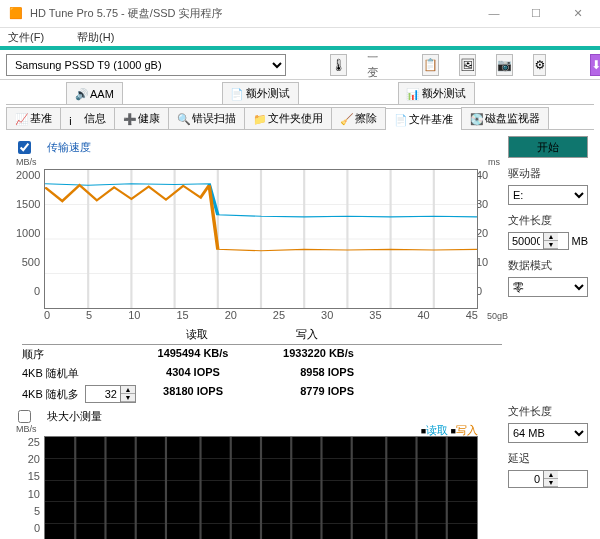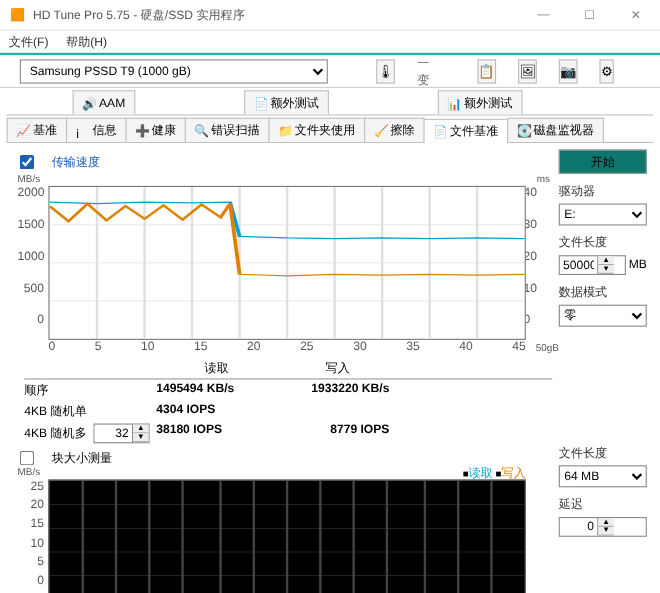--- a/index.html
+++ b/index.html
@@ -1,22 +1,22 @@
 <!DOCTYPE html>
 <html><head>
 <meta charset="utf-8">
 <style>
 *{box-sizing:border-box;margin:0;padding:0;font-family:"Microsoft YaHei",Tahoma,sans-serif;font-size:11px}
 body{background:#fff;width:600px;height:539px;overflow:hidden}
 .titlebar{height:28px;background:#fff;border-bottom:1px solid #e0e0e0;display:flex;align-items:center;padding:0 8px;color:#555}
 .titlebar .icon{width:16px;height:16px;margin-right:6px;display:inline-flex;align-items:center;justify-content:center}
 .titlebar .wincontrols{margin-left:auto;display:flex;gap:14px;color:#888}
 .titlebar .wincontrols span{width:28px;text-align:center;cursor:default}
-.menubar{height:22px;display:flex;align-items:center;padding:0 8px;gap:16px;color:#333;border-bottom:2px solid #14b8a6}
-.toolbar{height:30px;display:flex;align-items:center;padding:2px 18px;gap:20px;border-bottom:1px solid #d0d0d0}
+.menubar{height:22px;display:flex;align-items:center;padding:0 8px;gap:33px;color:#333;border-bottom:4px solid #14b8a6}
+.toolbar{height:30px;display:flex;align-items:center;padding:2px 6px;gap:20px;border-bottom:1px solid #d0d0d0}
 .drive-select{flex:0 0 280px;height:22px;border:1px solid #888;padding:0 4px;background:#fff}
 .tbtn{width:22px;height:22px;border:1px solid #bbb;background:#f4f4f4;display:inline-flex;align-items:center;justify-content:center;font-size:12px}
 .tbtn.purple{background:#b566e6;color:#fff;border-color:#9a4cc9}
 .exit-btn{height:22px;padding:0 10px;border:1px solid #ef4444;background:#f4f4f4}
 .sep{width:1px;height:20px;background:#ccc;margin:0 2px}
 .panel{padding:0 6px}
 .tabrow{display:flex;border-bottom:1px solid #c0c0c0;margin-top:2px}
 .tabrow .tab{padding:3px 8px;border:1px solid #c0c0c0;border-bottom:none;background:#f5f5f5;margin-right:-1px;display:flex;align-items:center;gap:3px;white-space:nowrap}
 .tabrow .tab.active{background:#fff;position:relative;top:1px}
 .tab .ti{width:12px;height:12px;display:inline-block}
@@ -37,21 +37,21 @@
 .legend{position:absolute;top:-13px;right:2px;font-size:9px}
 .legend .r{color:#06a0d4}.legend .w{color:#e08000}
 .grid line{stroke:#e0e0e0;stroke-width:0.5}
 .grid.dark line{stroke:#444}
 .chartwrap{position:relative;margin:14px 22px 16px 30px}
 .table{margin:6px 0 4px 10px;font-size:11px}
 .table .hdr{display:flex;border-bottom:1px solid #999}
 .table .hdr div{padding:2px 0;text-align:center}
 .table .row{display:flex;padding:2px 0}
 .c0{width:120px;text-align:left}
-.c1{width:110px;text-align:left;padding-right:8px}
+.c1{width:110px;text-align:center;padding-right:8px}
 .c2{width:110px;text-align:right;padding-right:8px}
 .spin{display:inline-flex;align-items:center;border:1px solid #888;height:18px}
 .spin input{width:34px;border:none;text-align:right;padding:0 3px;font-size:11px}
 .spin .ar{display:flex;flex-direction:column;border-left:1px solid #888}
 .spin .ar span{width:14px;height:8px;font-size:7px;line-height:7px;text-align:center;background:#eee;border-bottom:1px solid #aaa}
 .btn{height:22px;border:1px solid #999;background:#0f766e;width:100%}
 .sidelbl{font-size:11px;color:#333;margin-top:4px}
 .sel{height:20px;border:1px solid #888;width:100%;background:#fff;font-size:11px}
 .numbox{display:flex;align-items:center;gap:3px}
 .numbox .spin{flex:1}
@@ -206,20 +206,21 @@
             <div class="c2">写入</div>
           </div>
         <div class="row">
             <div class="c0">顺序</div>
             <div class="c1"><b>1495494 KB/s</b></div>
             <div class="c2"><b>1933220 KB/s</b></div>
           </div>
         <div class="row">
             <div class="c0">4KB 随机单</div>
             <div class="c1"><b>4304 IOPS</b></div>
+            <div class="c2"><b>8958 IOPS</b></div>
           </div>
         <div class="row">
             <div class="c0"><span>4KB 随机多</span>&nbsp;&nbsp;<span class="spin">
                 <input value="32" style="">
                 <span class="ar">
                   <span>▲</span>
                   <span>▼</span>
                 </span>
               </span></div>
             <div class="c1"><b>38180 IOPS</b></div>

